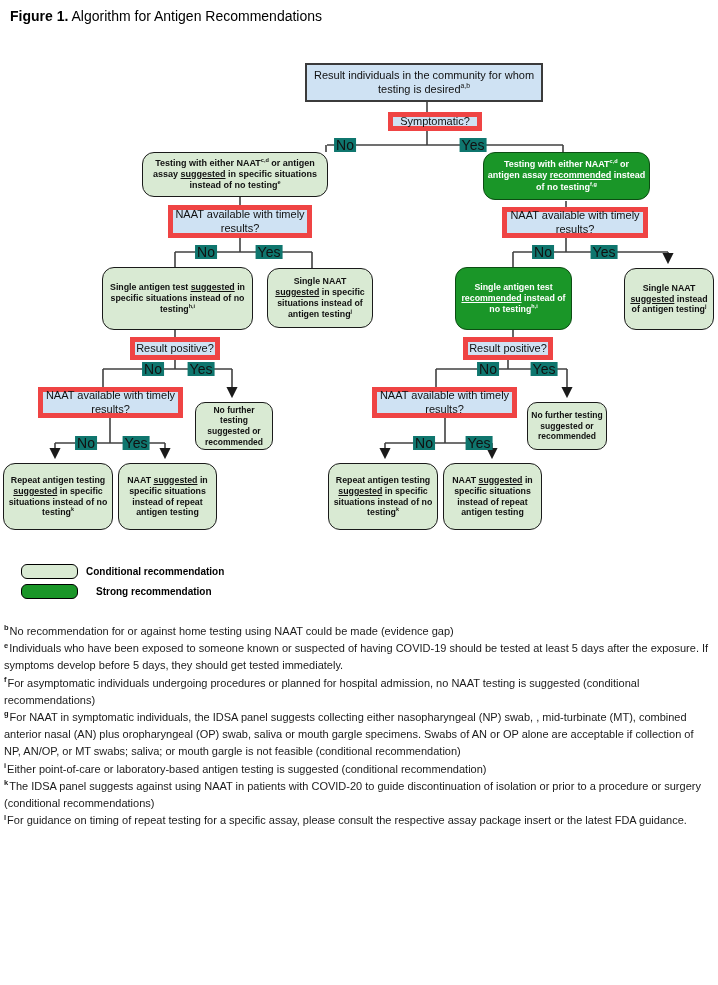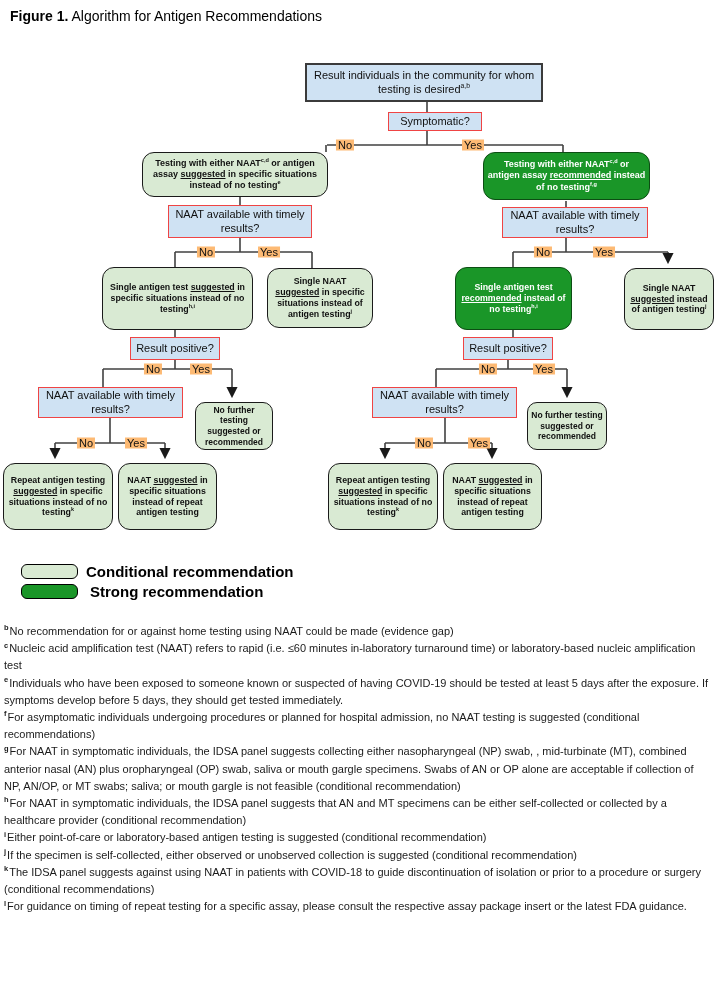--- a/index.html
+++ b/index.html
@@ -4,33 +4,33 @@
 <style>
   html,body{margin:0;padding:0;background:#fff;}
   .page{position:relative;width:718px;height:985px;background:#fff;
         font-family:"Liberation Sans","DejaVu Sans",sans-serif;color:#111;overflow:hidden;}
   .title{position:absolute;left:10px;top:8px;font-size:14px;color:#000;}
   .title .b{font-weight:bold;}
   svg.connectors{position:absolute;left:0;top:0;width:718px;height:985px;}
   .node{position:absolute;display:flex;align-items:center;justify-content:center;
         text-align:center;box-sizing:border-box;line-height:1.25;}
   .node .txt{display:inline-block;}
-  .q{background:#cfe2f3;border:1px solid #ef4444;font-size:11px;justify-content:center;}
+  .q{background:#cfe2f3;border:5px solid #ef4444;font-size:11px;justify-content:center;}
   .q2{background:#cfe2f3;border:2px solid #3b3b3b;font-size:11px;}
   .g{background:#d9ead3;border:1.5px solid #1a1a1a;border-radius:12px;
      font-weight:bold;font-size:8.8px;padding:2px 3px;}
   .s{background:#1a9628;border:1.5px solid #0d4d14;border-radius:12px;
      font-weight:bold;font-size:8.8px;color:#fff;padding:2px 3px;}
   .node sup{font-size:0.62em;vertical-align:super;line-height:0;}
   .node u{text-underline-offset:1px;}
-  .edge-label{position:absolute;transform:translate(-50%,-50%);background:#fdba74;
-      padding:0 2px;font-size:11px;color:#111;line-height:1;}
+  .edge-label{position:absolute;transform:translate(-50%,-50%);background:#0f766e;
+      padding:0 2px;font-size:14px;color:#111;line-height:1;}
   .legend-swatch{position:absolute;width:57px;height:15px;border:1.5px solid #000;
       border-radius:6px;box-sizing:border-box;}
-  .legend-label{position:absolute;font-size:15px;font-weight:bold;color:#000;line-height:15px;}
+  .legend-label{position:absolute;font-size:10px;font-weight:bold;color:#000;line-height:15px;}
   .footnotes{position:absolute;left:4px;top:623px;width:708px;font-size:11px;
       line-height:17.2px;color:#1a1a1a;}
   .footnote sup{font-weight:bold;font-size:7.5px;vertical-align:super;line-height:0;margin-right:1px;}
 </style>
 </head>
 <body>
 
 <div class="page">
 
   <div class="title">
@@ -171,28 +171,25 @@
   <span class="edge-label" style="left:488px;top:369px;">No</span>
   <span class="edge-label" style="left:544px;top:369px;">Yes</span>
   <span class="edge-label" style="left:86px;top:443px;">No</span>
   <span class="edge-label" style="left:136px;top:443px;">Yes</span>
   <span class="edge-label" style="left:424px;top:443px;">No</span>
   <span class="edge-label" style="left:479px;top:443px;">Yes</span>
 
   <div class="legend-swatch" style="left: 21px; top: 564px; background-color: rgb(217, 234, 211);"></div>
   <div class="legend-label" style="left:86px;top:564px;">Conditional recommendation</div>
   <div class="legend-swatch" style="left: 21px; top: 584px; background-color: rgb(26, 150, 40);"></div>
-  <div class="legend-label" style="left:90px;top:584px;">Strong recommendation</div>
+  <div class="legend-label" style="left:96px;top:584px;">Strong recommendation</div>
 
   <div class="footnotes">
     <div class="footnote"><sup>b</sup><span>No recommendation for or against home testing using NAAT could be made (evidence gap)</span></div>
-    <div class="footnote"><sup>c</sup><span>Nucleic acid amplification test (NAAT) refers to rapid (i.e. ≤60 minutes in-laboratory turnaround time) or laboratory-based nucleic amplification test</span></div>
     <div class="footnote"><sup>e</sup><span>Individuals who have been exposed to someone known or suspected of having COVID-19 should be tested at least 5 days after the exposure. If symptoms develop before 5 days, they should get tested immediately.</span></div>
     <div class="footnote"><sup>f</sup><span>For asymptomatic individuals undergoing procedures or planned for hospital admission, no NAAT testing is suggested (conditional recommendations)</span></div>
     <div class="footnote"><sup>g</sup><span>For NAAT in symptomatic individuals, the IDSA panel suggests collecting either nasopharyngeal (NP) swab, , mid-turbinate (MT), combined anterior nasal (AN) plus oropharyngeal (OP) swab, saliva or mouth gargle specimens. Swabs of AN or OP alone are acceptable if collection of NP, AN/OP, or MT swabs; saliva; or mouth gargle is not feasible (conditional recommendation)</span></div>
-    <div class="footnote"><sup>h</sup><span>For NAAT in symptomatic individuals, the IDSA panel suggests that AN and MT specimens can be either self-collected or collected by a healthcare provider (conditional recommendation)</span></div>
     <div class="footnote"><sup>i</sup><span>Either point-of-care or laboratory-based antigen testing is suggested (conditional recommendation)</span></div>
-    <div class="footnote"><sup>j</sup><span>If the specimen is self-collected, either observed or unobserved collection is suggested (conditional recommendation)</span></div>
-    <div class="footnote"><sup>k</sup><span>The IDSA panel suggests against using NAAT in patients with COVID-18 to guide discontinuation of isolation or prior to a procedure or surgery (conditional recommendations)</span></div>
+    <div class="footnote"><sup>k</sup><span>The IDSA panel suggests against using NAAT in patients with COVID-20 to guide discontinuation of isolation or prior to a procedure or surgery (conditional recommendations)</span></div>
     <div class="footnote"><sup>l</sup><span>For guidance on timing of repeat testing for a specific assay, please consult the respective assay package insert or the latest FDA guidance.</span></div>
   </div>
 
 </div>
 
 </body></html>

